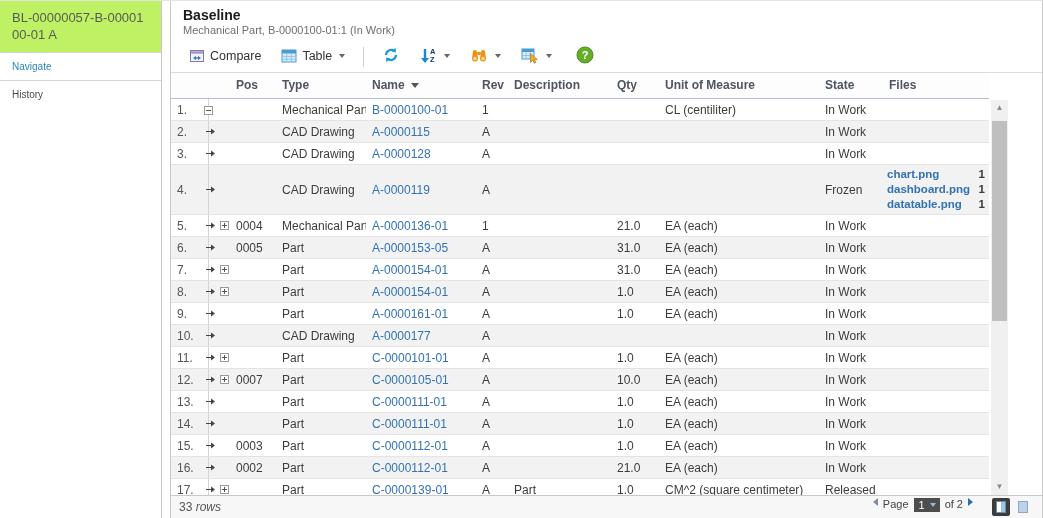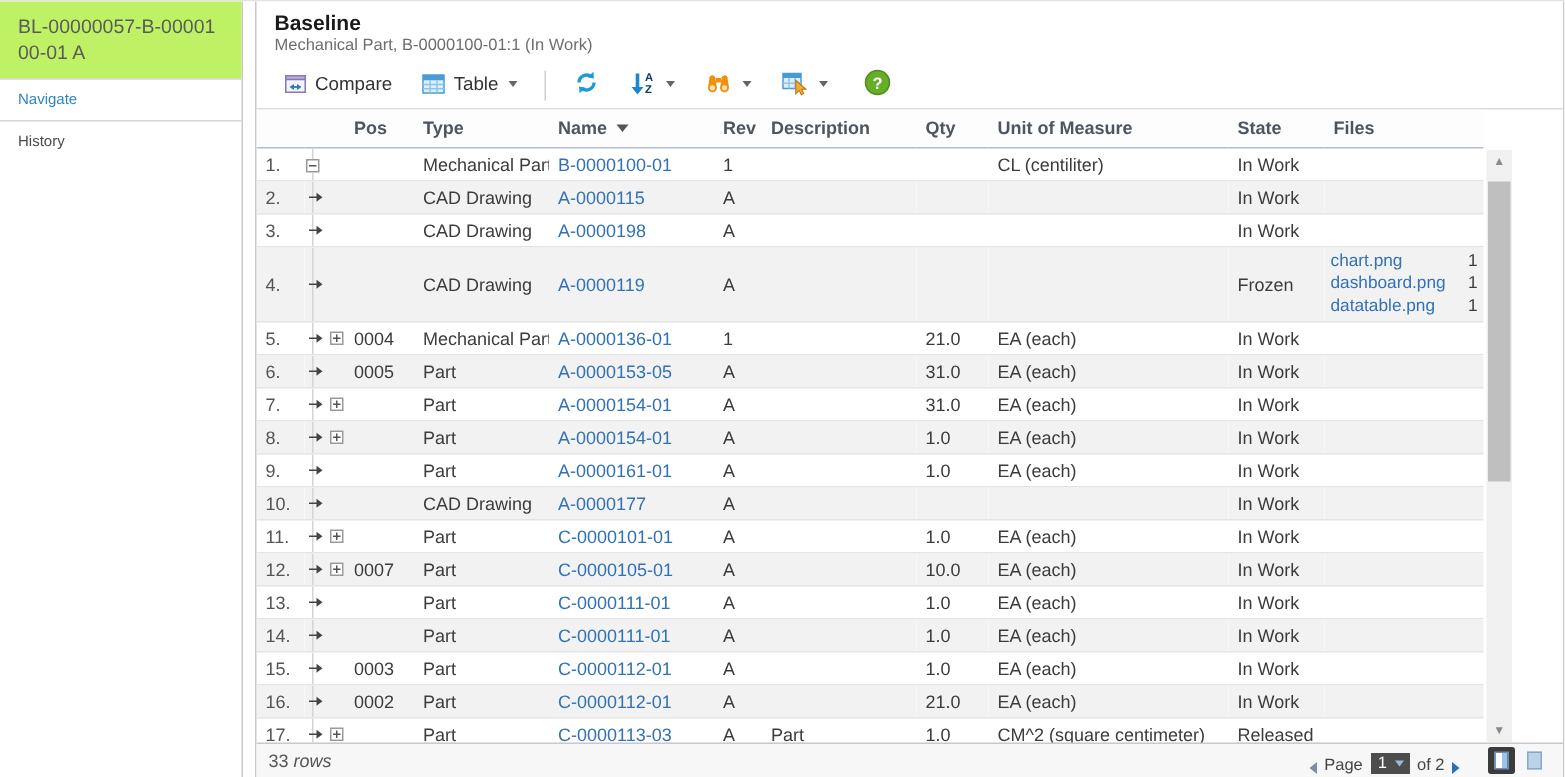--- a/index.html
+++ b/index.html
@@ -58,37 +58,37 @@
   td.c-num { color:#555; }
   td.c-qty { text-align:left; }
   td.c-name a, .c-files a { color:#3272b4; text-decoration:none; cursor:pointer; }
   td.c-tree { position:relative; padding:2px 0 2px 1px; }
   .tree-guide { position:absolute; left:5px; top:0; bottom:0; width:1px; background:#d4d4d4; }
   .tree-arrow { display:inline-block; vertical-align:middle; margin:0 1px 0 2px; position:relative; }
   .tree-box { display:inline-block; position:relative; width:9px; height:9px; background:#fff;
               border:1px solid #9a9a9a; vertical-align:middle; cursor:pointer; }
   .tree-box::before { content:""; position:absolute; left:1px; right:1px; top:3px; height:1px; background:#555; }
   .tree-box.plus::after { content:""; position:absolute; top:1px; bottom:1px; left:3px; width:1px; background:#555; }
-  td.c-files { padding:2px 4px; }
+  td.c-files { padding:2px 4px;font-weight:bold; }
   .file-row { display:flex; justify-content:space-between; font-size:11.5px; line-height:15px; }
   .file-count { color:#3c3c3c; padding-left:4px; }
 
   
   .vscroll { position:absolute; left:820px; top:27px; bottom:0; width:17px; background:#f0f0f0; }
   .sb-arrow { position:absolute; left:0; width:17px; height:16px; color:#8a8a8a; font-size:8px;
               line-height:16px; text-align:center; cursor:pointer; }
   .sb-up { top:0; } .sb-down { bottom:0; }
   .sb-thumb { position:absolute; left:1px; width:15px; top:21px; height:200px; background:#bfbfbf; cursor:pointer; }
 
   
   .statusbar { height:23px; flex:0 0 23px; border-top:1px solid #c9c9c9; background:#f7f7f7;
                display:flex; align-items:center; justify-content:space-between;
                padding:0 10px 0 8px; font-size:12px; color:#555; }
   .rowcount i { font-style:italic; }
-  .pager { display:flex; align-items:flex-end; gap:5px; font-size:11px; color:#444; }
+  .pager { display:flex; align-items:flex-start; gap:5px; font-size:11px; color:#444; }
   .pg-prev { width:0; height:0; border-top:4px solid transparent; border-bottom:4px solid transparent;
              border-right:5px solid #7d8ea5; cursor:pointer; }
   .pg-next { width:0; height:0; border-top:4px solid transparent; border-bottom:4px solid transparent;
              border-left:5px solid #2e6db4; cursor:pointer; }
   .page-box { display:inline-flex; align-items:center; background:#4d4d4d; color:#fff;
               padding:1px 2px 1px 5px; font-size:11px; cursor:pointer; gap:3px; }
   .page-box .dd { width:0; height:0; border-left:3px solid transparent; border-right:3px solid transparent;
                   border-top:4px solid #9db8d9; margin:0 2px; }
   .view-toggles { display:flex; align-items:center; gap:4px; margin-left:14px; }
   .vt { width:18px; height:18px; border:0; background:transparent; display:flex;
@@ -279,21 +279,21 @@
       <span class="tree-arrow">
         <svg width="10" height="9" viewBox="0 0 10 9">
                     <line x1="0" y1="4.5" x2="6" y2="4.5" stroke="#444"></line>
                     <path d="M5 1.5l4 3-4 3z" fill="#444"></path>
                   </svg>
       </span>
       
     </td>
     <td class="c-pos"></td>
     <td class="c-type">CAD Drawing</td>
-    <td class="c-name"><a>A-0000198</a></td>
+    <td class="c-name"><a>A-0000128</a></td>
     <td class="c-rev">A</td>
     <td class="c-desc"></td>
     <td class="c-qty"></td>
     <td class="c-uom"></td>
     <td class="c-state">In Work</td>
     <td class="c-files"></td>
   </tr>
             <tr>
     <td class="c-num">4.</td>
     <td class="c-tree">
@@ -600,21 +600,21 @@
       <span class="tree-arrow">
         <svg width="10" height="9" viewBox="0 0 10 9">
                     <line x1="0" y1="4.5" x2="6" y2="4.5" stroke="#444"></line>
                     <path d="M5 1.5l4 3-4 3z" fill="#444"></path>
                   </svg>
       </span>
       <span class="tree-box plus"></span>
     </td>
     <td class="c-pos"></td>
     <td class="c-type">Part</td>
-    <td class="c-name"><a>C-0000113-03</a></td>
+    <td class="c-name"><a>C-0000139-01</a></td>
     <td class="c-rev">A</td>
     <td class="c-desc">Part</td>
     <td class="c-qty">1.0</td>
     <td class="c-uom">CM^2 (square centimeter)</td>
     <td class="c-state">Released</td>
     <td class="c-files"></td>
   </tr>
           </tbody>
       </table>
 

